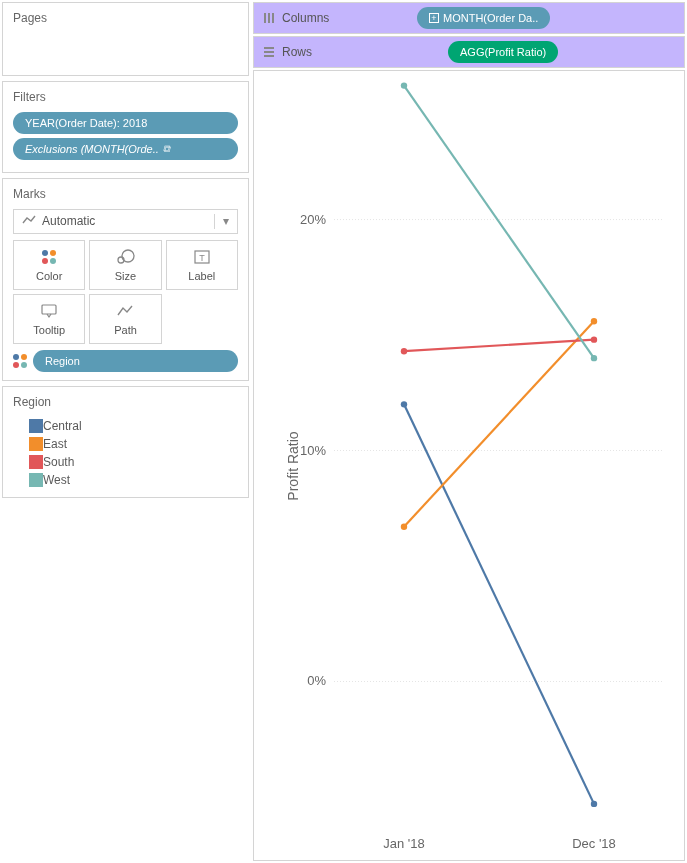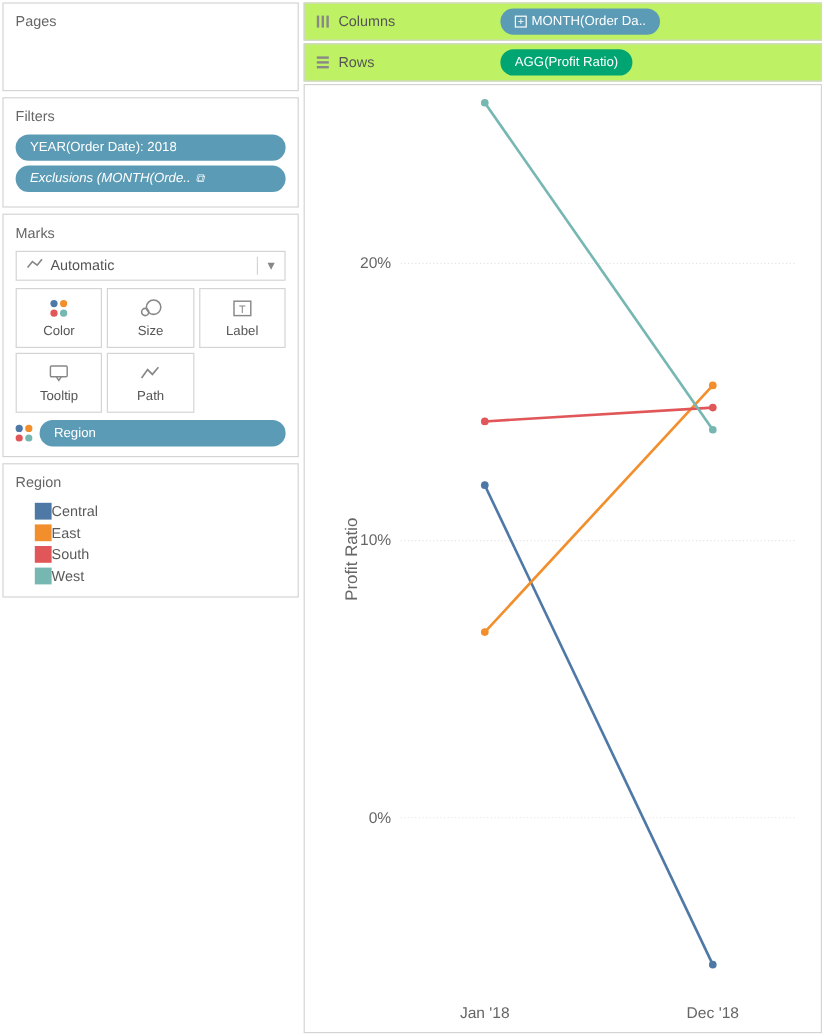--- a/index.html
+++ b/index.html
@@ -36,28 +36,28 @@
       color: #fff;
       border-radius: 12px;
       padding: 3px 12px;
       font-size: 11px;
       margin-bottom: 4px;
       min-height: 22px;
       white-space: nowrap;
       max-width: 100%;
       overflow: hidden;
     }
-    .pill.green { background: #00a572; }
+    .pill.green { background: #00a572; margin-left: 31px; }
     .pill.italic { font-style: italic; }
     .pill-text { overflow: hidden; text-overflow: ellipsis; }
     .shelf-row {
       display: flex;
       align-items: center;
       border: 1px solid #d4d4d4;
-      background: #bef264;
+      background: #c4b5fd;
       height: 32px;
       padding: 0 8px;
       gap: 10px;
     }
     .shelf-label {
       display: flex;
       align-items: center;
       gap: 6px;
       width: 145px;
       color: #555;

